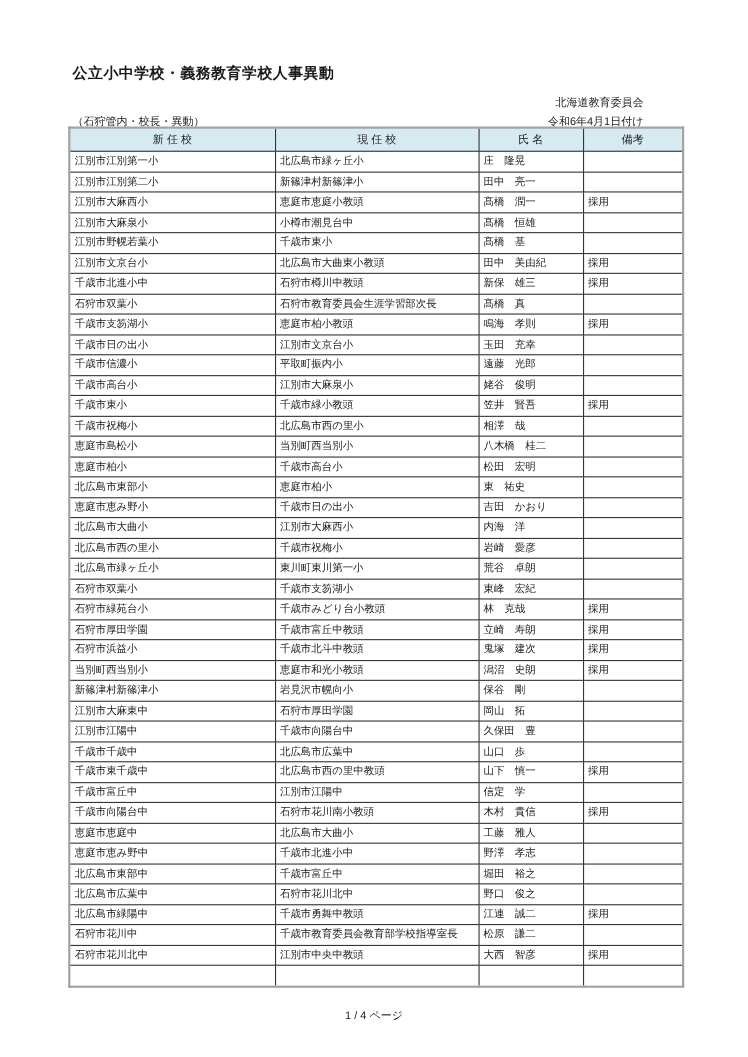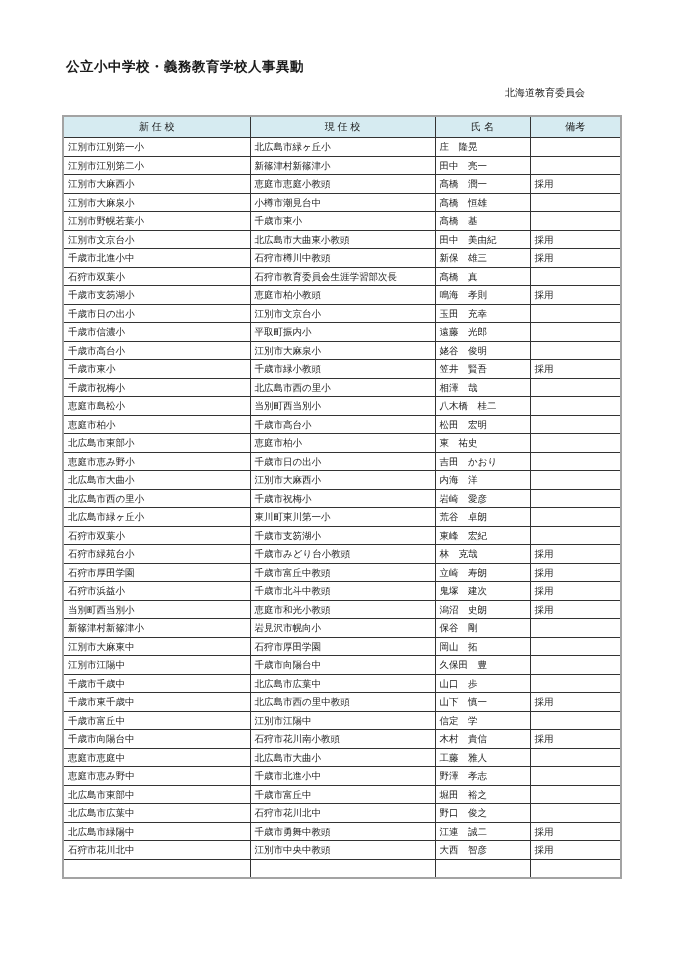--- a/index.html
+++ b/index.html
@@ -78,20 +78,24 @@
   }
 </style>
 </head>
 <body>
 
 <div class="page">
 
   <div class="doc-header">
     <h1 class="title">公立小中学校・義務教育学校人事異動</h1>
     <div class="org-line">北海道教育委員会</div>
+    <div class="sub-line">
+      <span class="subtitle">（石狩管内・校長・異動）</span>
+      <span class="date">令和6年4月1日付け</span>
+    </div>
   </div>
 
   <table class="personnel-table">
     <colgroup>
       <col style="width:187px">
       <col style="width:185px">
       <col style="width:95px">
       <col style="width:91px">
     </colgroup>
     <thead>
@@ -325,28 +329,35 @@
           <td>野口　俊之</td>
           <td></td>
         </tr>
         <tr>
           <td>北広島市緑陽中</td>
           <td>千歳市勇舞中教頭</td>
           <td>江連　誠二</td>
           <td>採用</td>
         </tr>
         <tr>
+          <td>石狩市花川中</td>
+          <td>千歳市教育委員会教育部学校指導室長</td>
+          <td>松原　謙二</td>
+          <td></td>
+        </tr>
+        <tr>
           <td>石狩市花川北中</td>
           <td>江別市中央中教頭</td>
           <td>大西　智彦</td>
           <td>採用</td>
         </tr>
         <tr>
           <td></td>
           <td></td>
           <td></td>
           <td></td>
         </tr>
       </tbody>
   </table>
 
+  <div class="footer">1 / 4 ページ</div>
 
 </div>
 
 </body></html>

